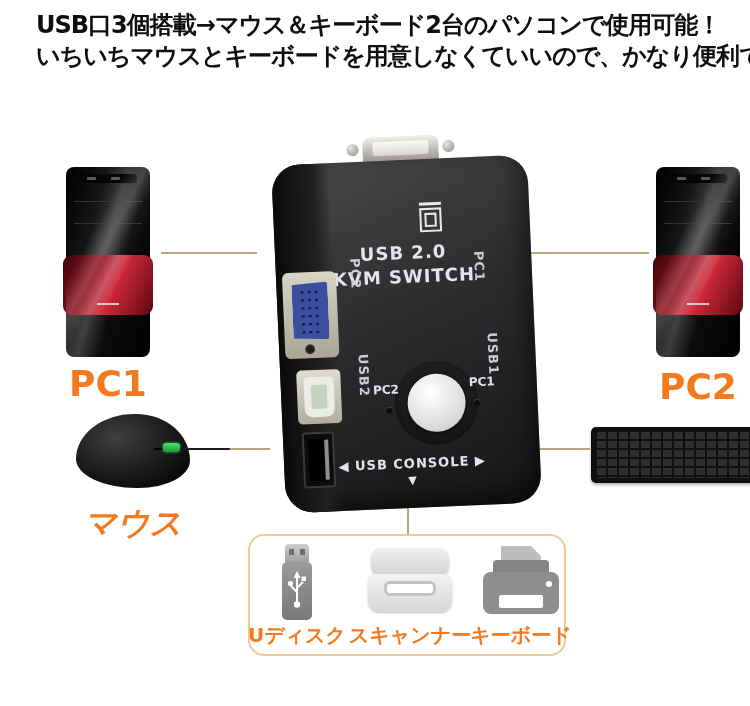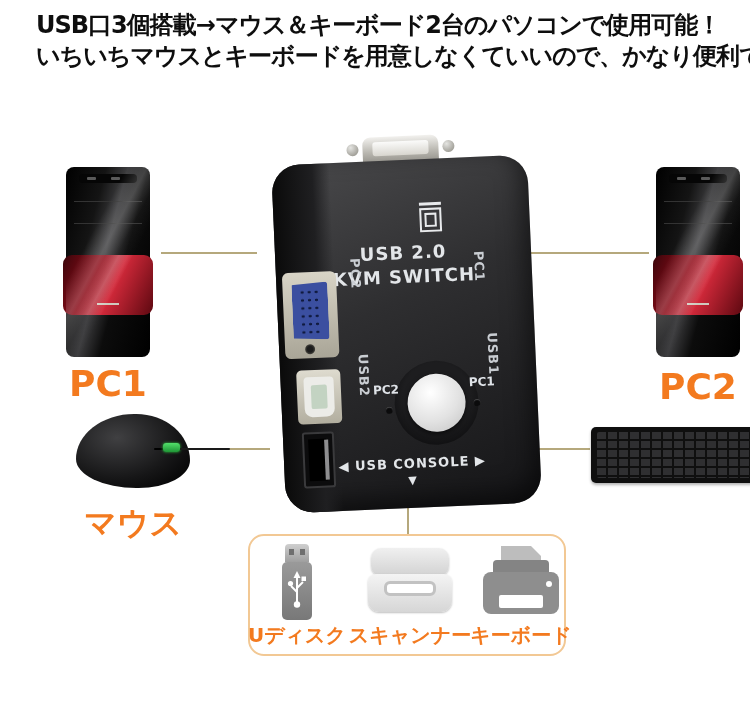--- a/index.html
+++ b/index.html
@@ -201,21 +201,21 @@
         <div class="usb-a-tab"></div>
       </div>
     </div>
   </div>
 
   <div class="mouse">
     <div class="mouse-seam"></div>
     <div class="mouse-wheel"></div>
   </div>
   <div class="mouse-cable"></div>
-  <div class="big-label" style="left:40px; top:502px; width:130px; font-size:32px;">マウス</div>
+  <div class="big-label" style="left:40px; top:502px; width:130px; font-size:32px;font-style:italic;">マウス</div>
 
   <div class="keyboard">
     <div class="keys"></div>
   </div>
 
   <div class="usb-box">
     <div class="udrive">
       <div class="udrive-cap">
         <div class="udrive-hole" style="left:4px;"></div>
         <div class="udrive-hole" style="right:4px;"></div>

